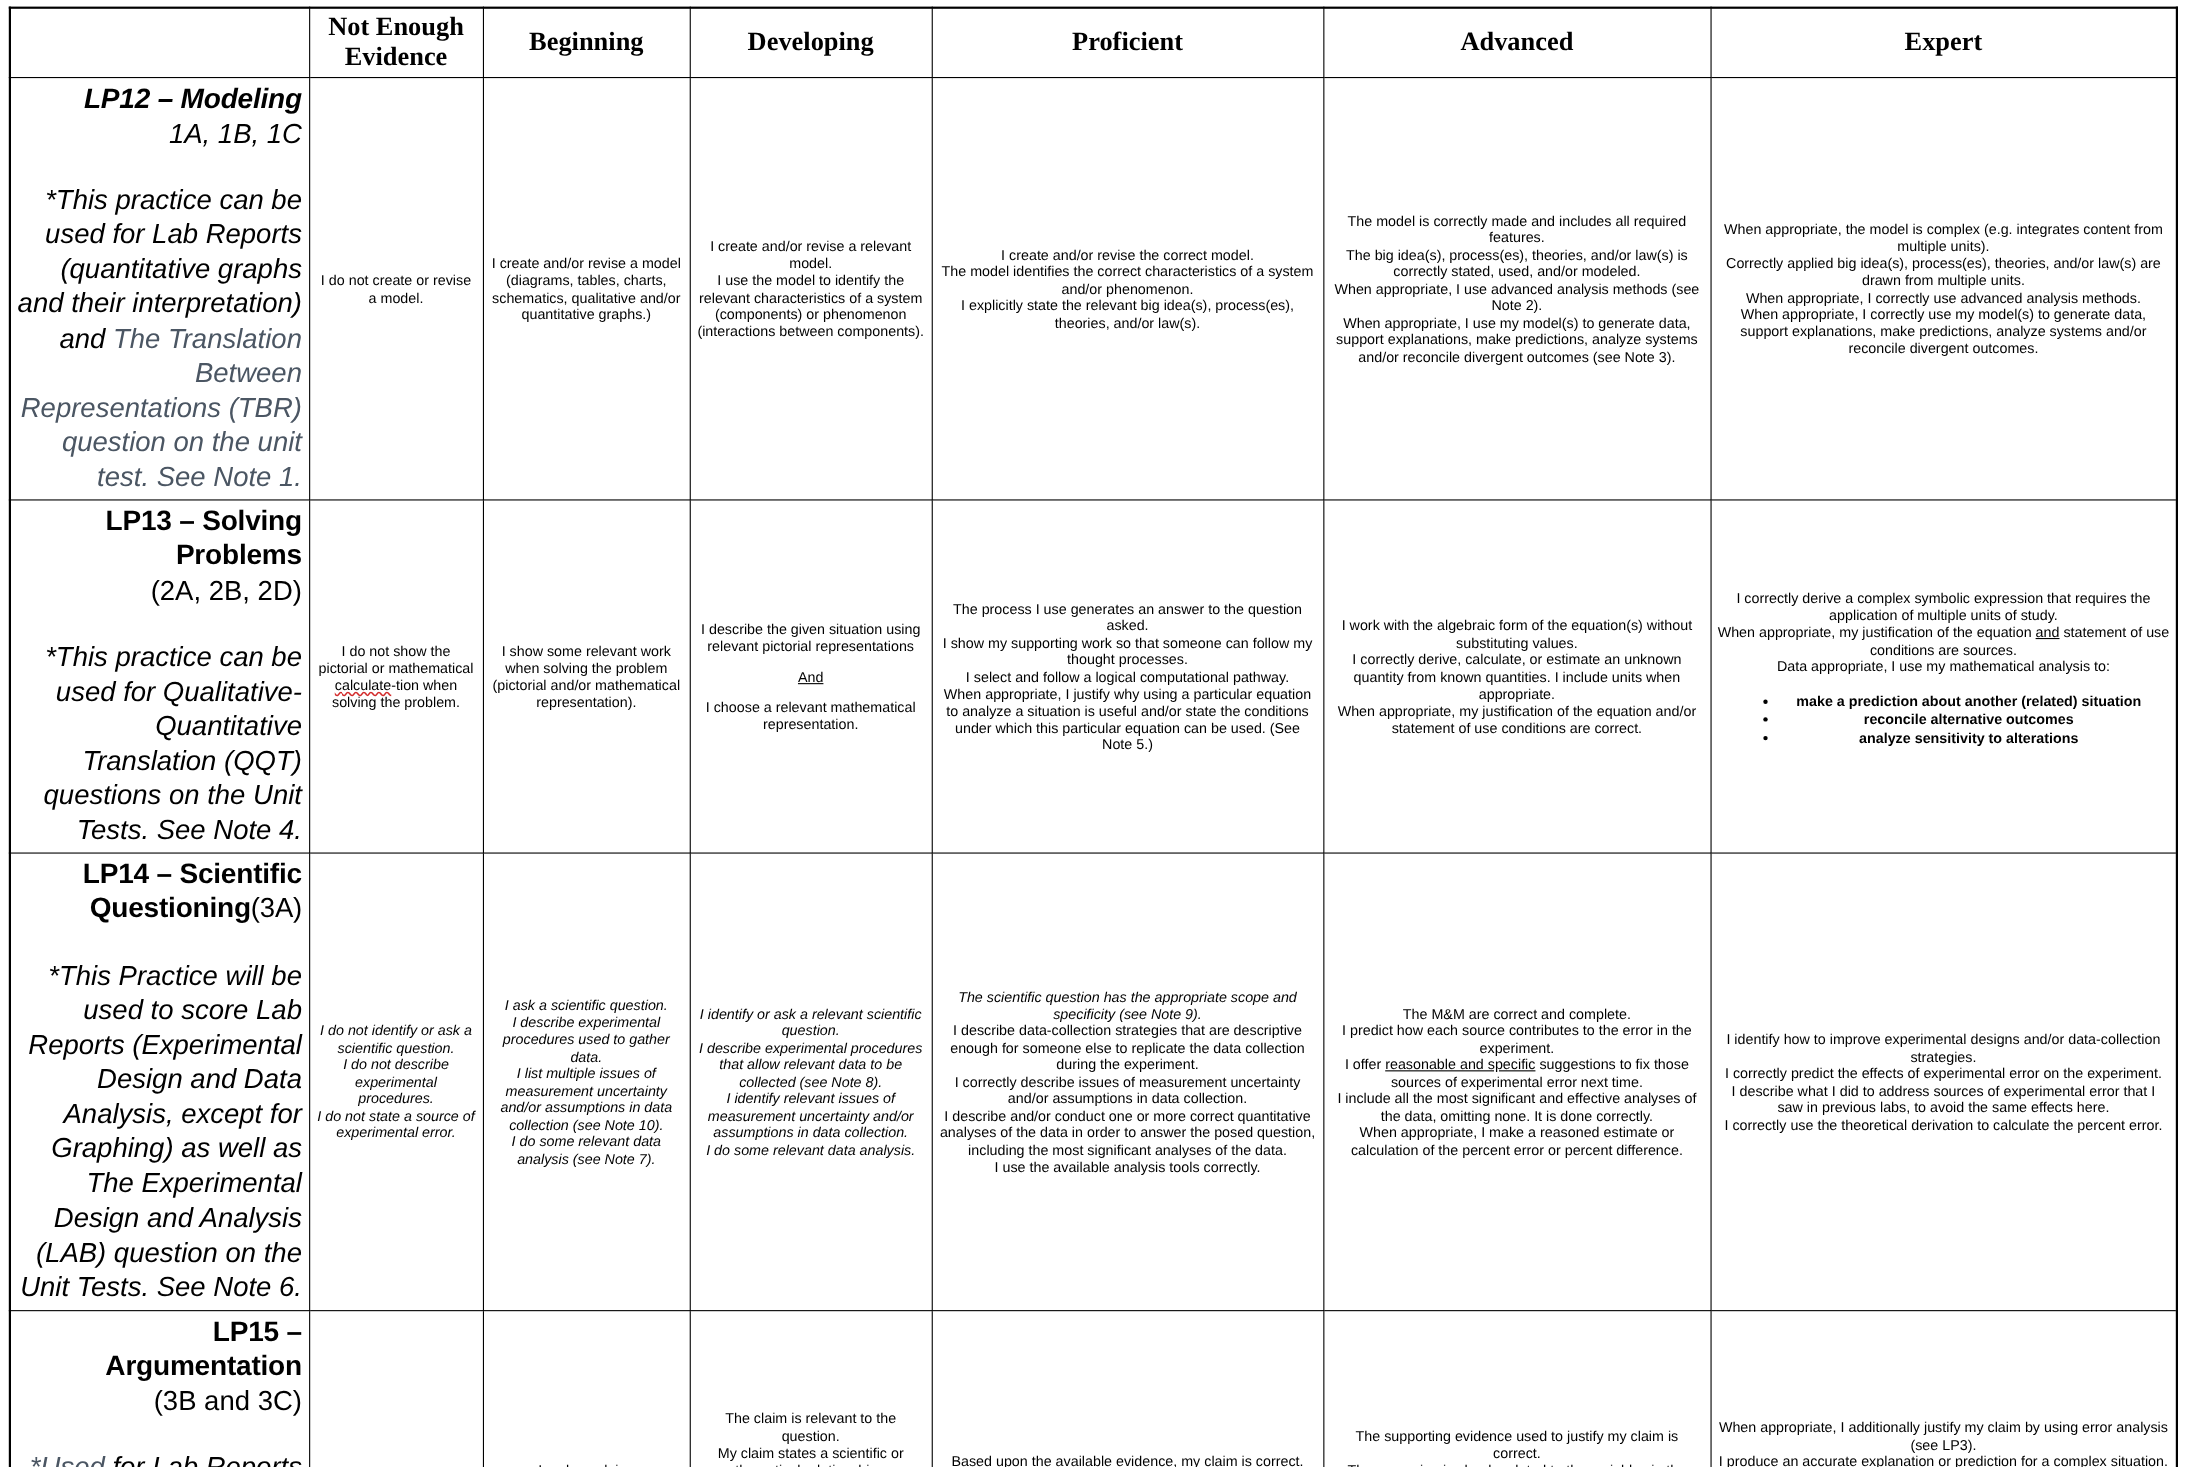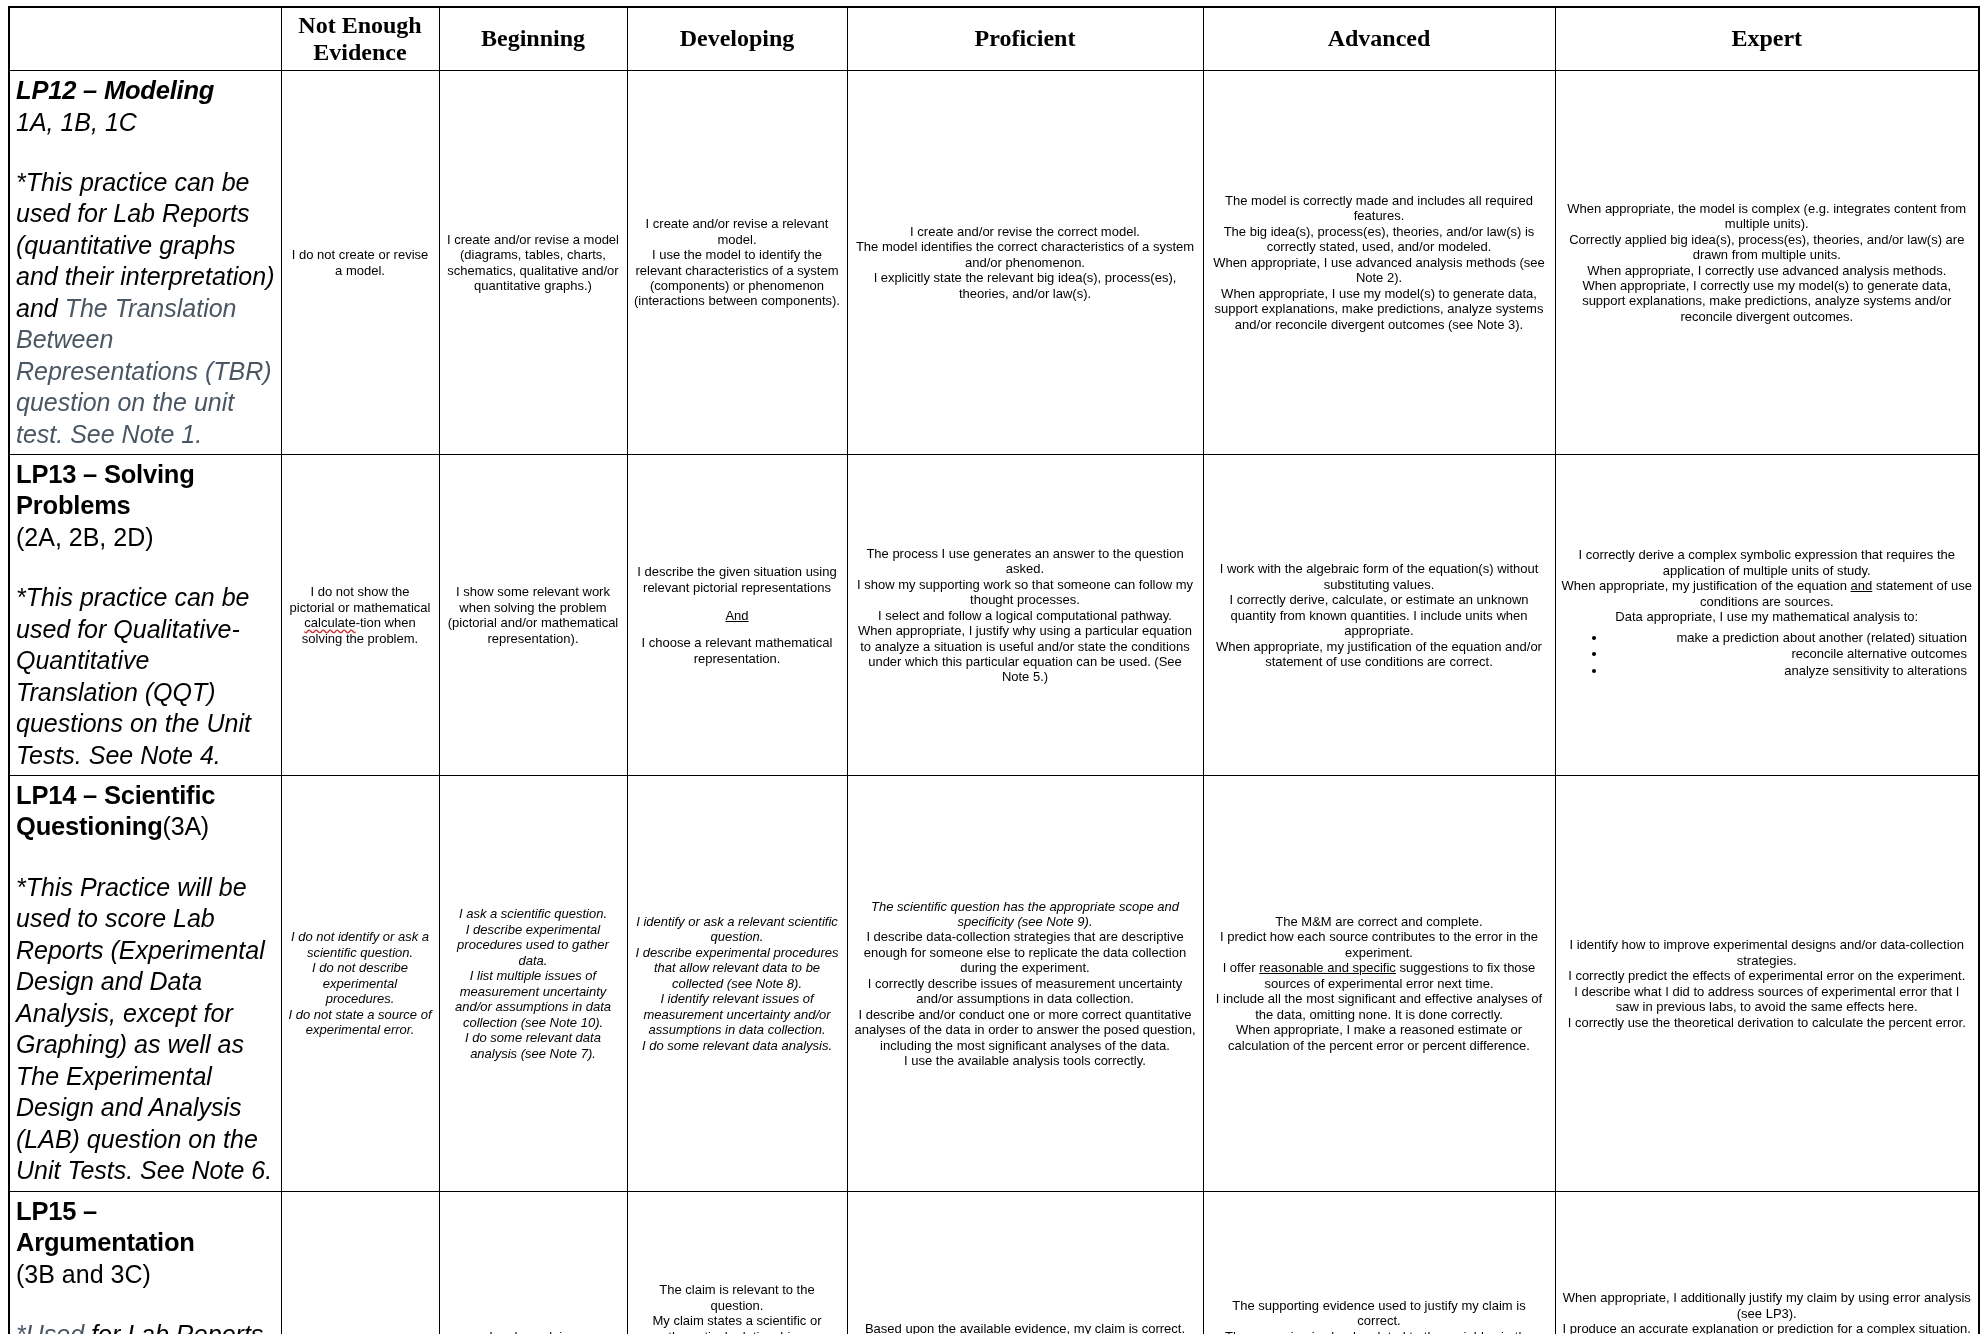--- a/index.html
+++ b/index.html
@@ -47,21 +47,21 @@
     line-height: 1.12;
     padding: 6px 4px;
     height: 46px;
     vertical-align: middle;
   }
   thead th.blank-head { border-left: none; }
 
   
   td.practice {
     vertical-align: top;
-    text-align: left;
+    text-align: right;
     padding: 8px 8px 8px 10px;
     line-height: 1.21;
   }
   .lp-title {
     font-size: 25.5px;
     font-weight: 700;
     letter-spacing: -0.2px;
     display: block;
     margin-bottom: 1px;
   }
@@ -96,24 +96,25 @@
   td.cell p { margin: 0; }
   .u { text-decoration: underline; }
   .ital { font-style: italic; }
   .spell {
     text-decoration: underline wavy #d22b2b;
     text-decoration-skip-ink: none;
   }
   .blank-line { display: block; height: 0.95em; }
 
   ul.bullets {
-    margin: 5px;
+    margin: 16px;
     padding: 0 0 0 40px;
-    text-align: right;
+    text-align: center;
     list-style: disc;
+    font-weight: bold;
   }
   ul.bullets li {
     margin: 0 0 1px 0;
     padding-left: 6px;
     line-height: 1.2;
   }
 </style>
 </head>
 <body>
 

